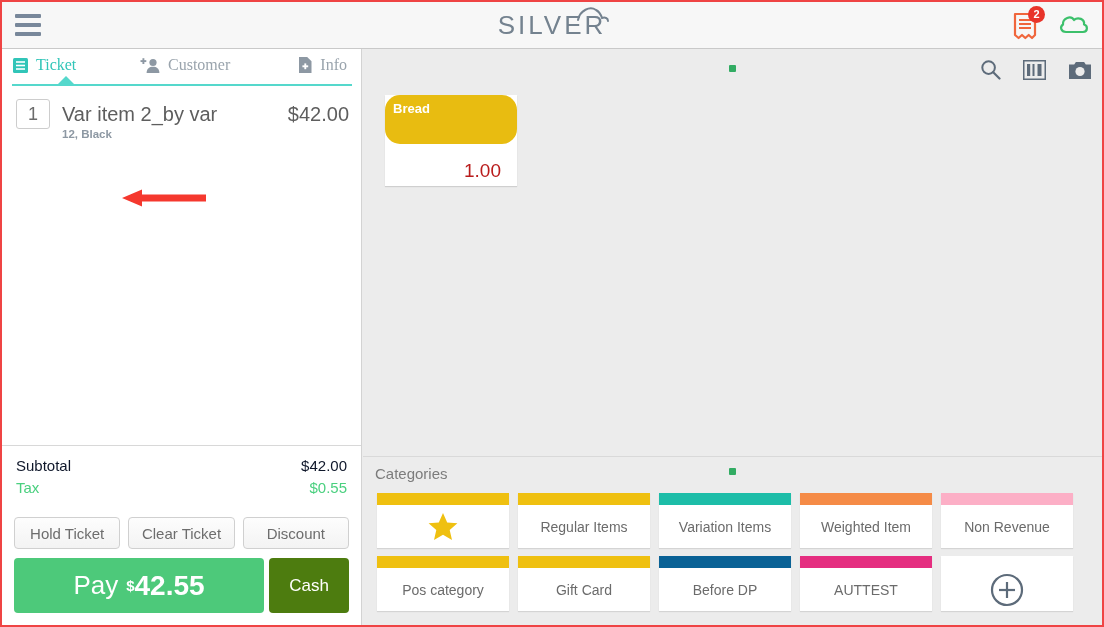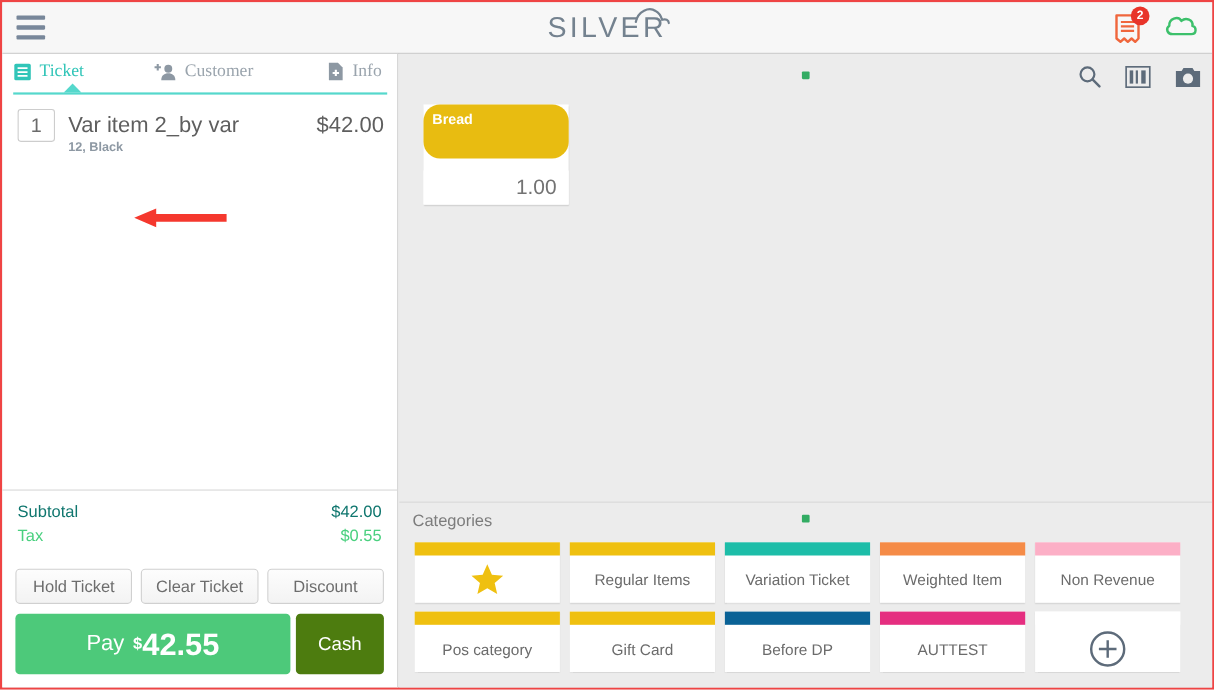--- a/index.html
+++ b/index.html
@@ -125,21 +125,21 @@
   }
 
   
   #totals {
     position: absolute; left: 0; right: 0; bottom: 126px;
     border-top: 1px solid #d8d8d8;
     padding: 9px 14px 0 14px;
   }
   .total-row {
     display: flex; justify-content: space-between;
-    font-size: 15px; color: #0f766e; line-height: 22px;
+    font-size: 15px; color: #0f172a; line-height: 22px;
   }
   .total-row.tax { color: #4ad07f; }
 
   #action-buttons {
     position: absolute; left: 12px; right: 12px; bottom: 76px;
     display: flex; gap: 8px;
   }
   .action-btn {
     flex: 1 1 0; height: 32px;
     border: 1px solid #d0d0d0; border-radius: 4px;
@@ -151,21 +151,21 @@
 
   #pay-row {
     position: absolute; left: 12px; right: 12px; bottom: 12px;
     display: flex; gap: 5px; height: 55px;
   }
   #pay-button {
     flex: 1 1 auto; background: #4dc97a; border-radius: 4px;
     display: flex; align-items: center; justify-content: center;
     color: #fff; cursor: pointer;
   }
-  #pay-button .pay-label { font-size: 20px; font-weight: 400; }
+  #pay-button .pay-label { font-size: 26px; font-weight: 400; }
   #pay-button .pay-dollar { font-size: 15px; vertical-align: 9px; font-weight: bold; margin-left: 8px; }
   #pay-button .pay-amount { font-size: 28px; font-weight: bold; }
   #cash-button {
     flex: 0 0 80px; background: #4d7c0f; border-radius: 4px;
     display: flex; align-items: center; justify-content: center;
     color: #fff; font-size: 17px; cursor: pointer;
   }
 
   
   #main {
@@ -194,22 +194,22 @@
     cursor: pointer;
   }
   .product-tile .pt-top {
     flex: 1 1 auto; background: #e8bc11;
     padding: 6px 8px;
     color: #ffffff; font-size: 13px; font-weight: bold; border-radius: 15px;
   }
   .product-tile .pt-price {
     height: 31px; background: #fff;
     display: flex; align-items: center; justify-content: flex-end;
-    padding-right: 11px;
-    font-size: 19px; color: #737373; margin-top: 11px;
+    padding-right: 16px;
+    font-size: 19px; color: #b91c1c; margin-top: 11px;
   }
 
   
   #categories {
     position: absolute; left: 0; right: 0; bottom: 0;
     height: 169px;
     background: #ececec;
     border-top: 1px solid #d9d9d9;
   }
   #cat-header {
@@ -411,21 +411,21 @@
           </div>
         </div>
 
         <div class="cat-tile">
           <div class="cat-bar" style="background:#efc010"></div>
           <div class="cat-body">Regular Items</div>
         </div>
 
         <div class="cat-tile">
           <div class="cat-bar" style="background:#1dbda8"></div>
-          <div class="cat-body">Variation Ticket</div>
+          <div class="cat-body">Variation Items</div>
         </div>
 
         <div class="cat-tile">
           <div class="cat-bar" style="background:#f58b47"></div>
           <div class="cat-body">Weighted Item</div>
         </div>
 
         <div class="cat-tile">
           <div class="cat-bar" style="background:#fcafc6"></div>
           <div class="cat-body">Non Revenue</div>

